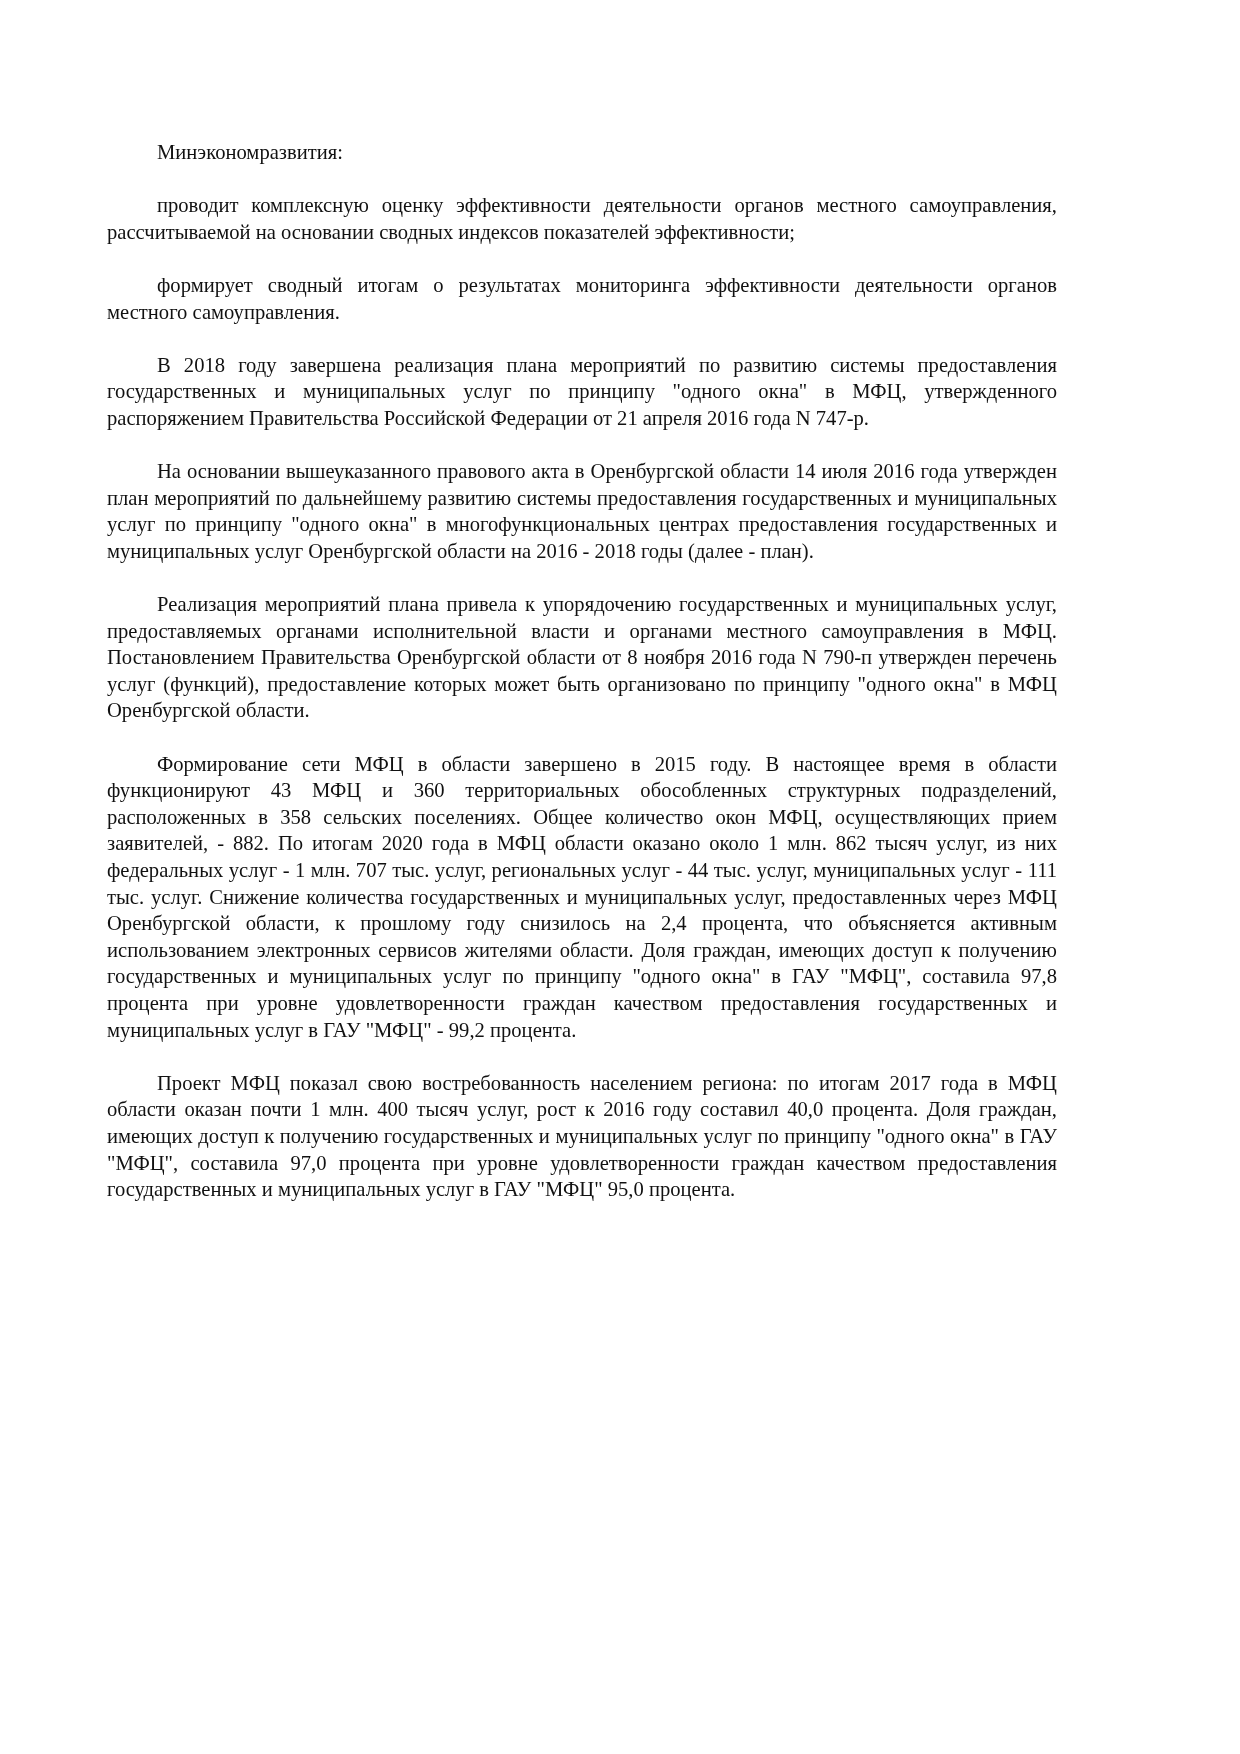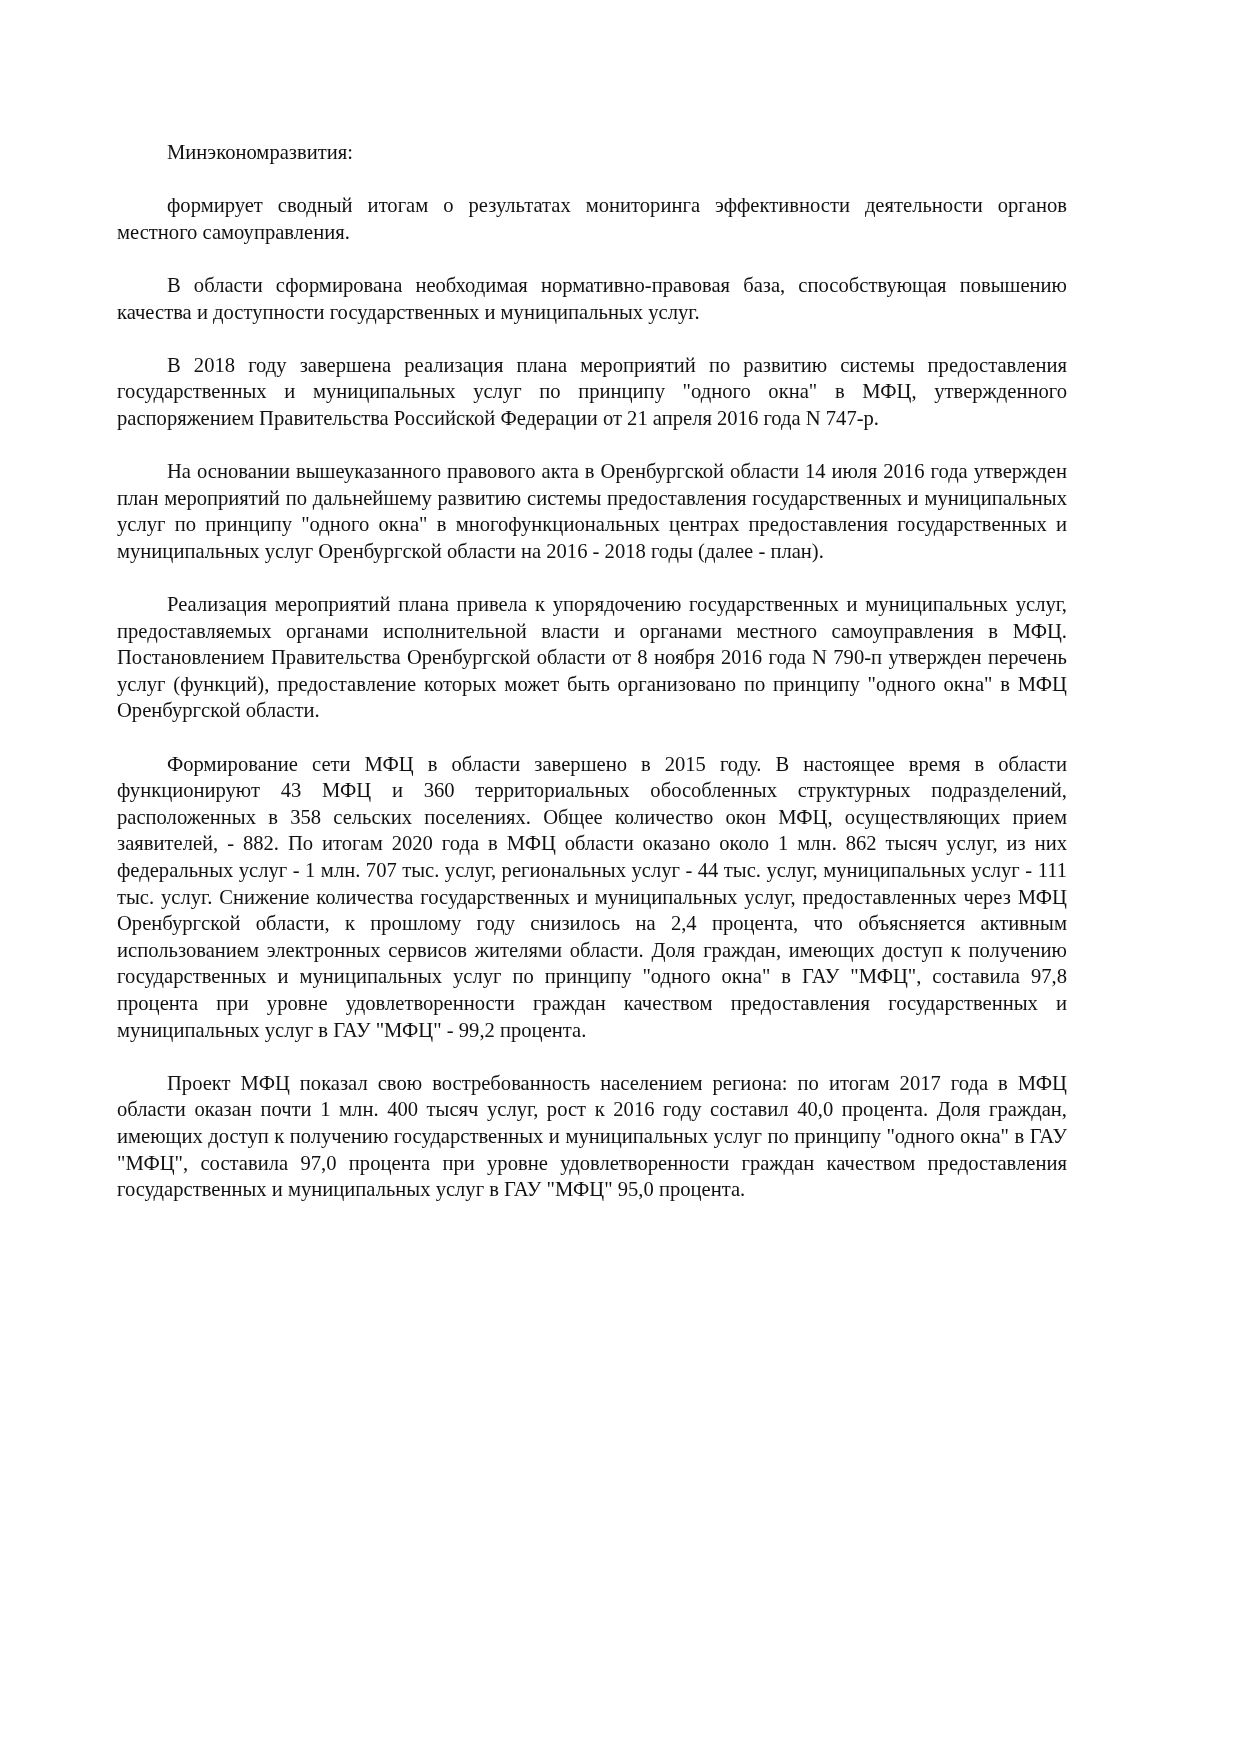--- a/index.html
+++ b/index.html
@@ -23,36 +23,35 @@
     }
     .content {
       position: absolute;
       left: 107px;
       top: 139px;
       width: 950px;
       font-family: "Liberation Serif", "DejaVu Serif", serif;
       font-size: 20.6px;
       line-height: 26.6px;
       color: #111111;
-      margin-left: 10px;
     }
     .para {
       margin: 0 0 26.6px 0;
       text-indent: 50px;
       text-align: justify;
       text-align-last: left;
     }
   </style>
 </head>
 <body>
 
 <div class="page">
   <div class="content">
     <p class="para">Минэкономразвития:</p>
+    <p class="para">проводит комплексную оценку эффективности деятельности органов местного самоуправления, рассчитываемой на основании сводных индексов показателей эффективности;</p>
     <p class="para">формирует сводный итогам о результатах мониторинга эффективности деятельности органов местного самоуправления.</p>
-    <p class="para">В области сформирована необходимая нормативно-правовая база, способствующая повышению качества и доступности государственных и муниципальных услуг.</p>
     <p class="para">В 2018 году завершена реализация плана мероприятий по развитию системы предоставления государственных и муниципальных услуг по принципу "одного окна" в МФЦ, утвержденного распоряжением Правительства Российской Федерации от 21 апреля 2016 года N 747-р.</p>
     <p class="para">На основании вышеуказанного правового акта в Оренбургской области 14 июля 2016 года утвержден план мероприятий по дальнейшему развитию системы предоставления государственных и муниципальных услуг по принципу "одного окна" в многофункциональных центрах предоставления государственных и муниципальных услуг Оренбургской области на 2016 - 2018 годы (далее - план).</p>
     <p class="para">Реализация мероприятий плана привела к упорядочению государственных и муниципальных услуг, предоставляемых органами исполнительной власти и органами местного самоуправления в МФЦ. Постановлением Правительства Оренбургской области от 8 ноября 2016 года N 790-п утвержден перечень услуг (функций), предоставление которых может быть организовано по принципу "одного окна" в МФЦ Оренбургской области.</p>
     <p class="para">Формирование сети МФЦ в области завершено в 2015 году. В настоящее время в области функционируют 43 МФЦ и 360 территориальных обособленных структурных подразделений, расположенных в 358 сельских поселениях. Общее количество окон МФЦ, осуществляющих прием заявителей, - 882. По итогам 2020 года в МФЦ области оказано около 1 млн. 862 тысяч услуг, из них федеральных услуг - 1 млн. 707 тыс. услуг, региональных услуг - 44 тыс. услуг, муниципальных услуг - 111 тыс. услуг. Снижение количества государственных и муниципальных услуг, предоставленных через МФЦ Оренбургской области, к прошлому году снизилось на 2,4 процента, что объясняется активным использованием электронных сервисов жителями области. Доля граждан, имеющих доступ к получению государственных и муниципальных услуг по принципу "одного окна" в ГАУ "МФЦ", составила 97,8 процента при уровне удовлетворенности граждан качеством предоставления государственных и муниципальных услуг в ГАУ "МФЦ" - 99,2 процента.</p>
     <p class="para">Проект МФЦ показал свою востребованность населением региона: по итогам 2017 года в МФЦ области оказан почти 1 млн. 400 тысяч услуг, рост к 2016 году составил 40,0 процента. Доля граждан, имеющих доступ к получению государственных и муниципальных услуг по принципу "одного окна" в ГАУ "МФЦ", составила 97,0 процента при уровне удовлетворенности граждан качеством предоставления государственных и муниципальных услуг в ГАУ "МФЦ" 95,0 процента.</p>
   </div>
 </div>
 
 </body></html>

